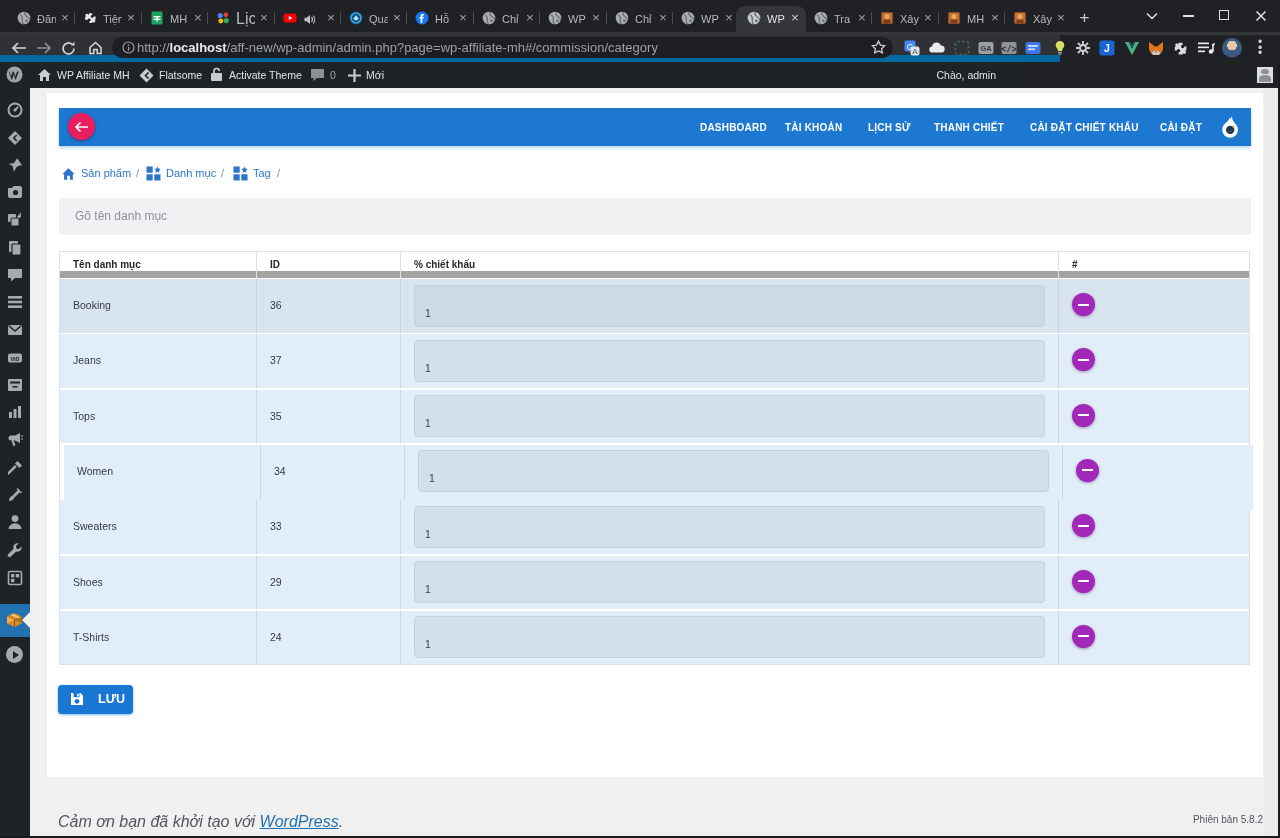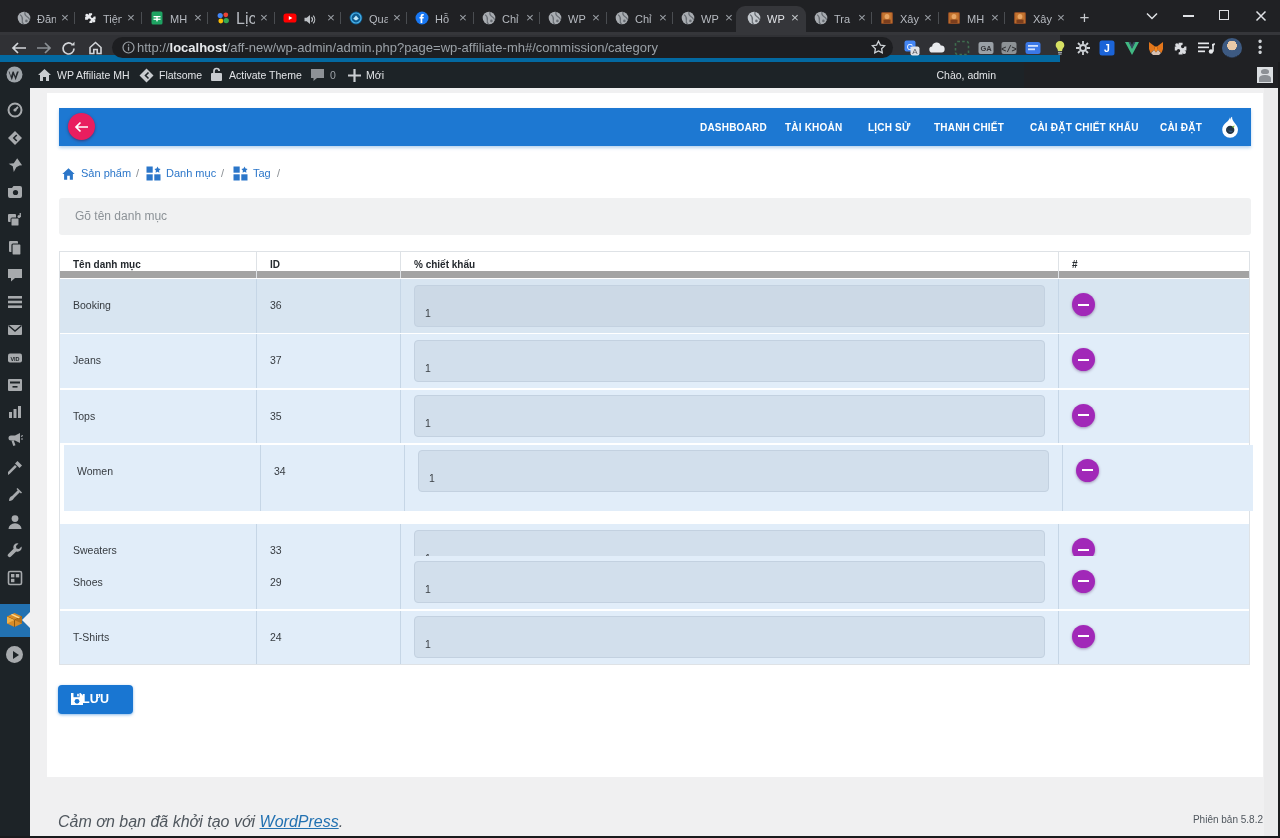--- a/index.html
+++ b/index.html
@@ -508,21 +508,21 @@
 <div class="abs" style="left:196px;top:0;width:1px;height:100%;background:#c6d6e6;"></div>
 <div class="abs" style="left:340px;top:0;width:1px;height:100%;background:#c6d6e6;"></div>
 <div class="abs" style="left:998px;top:0;width:1px;height:100%;background:#c6d6e6;"></div>
 <div class="abs" style="left:354px;top:5.5px;width:631px;height:42px;background:#d2dfec;border:1px solid #c3d1e0;border-radius:4px;">
         <div class="abs" style="left:10px;top:21px;font-size:10.5px;color:#3c4146;">1</div>
       </div>
 <div class="abs" style="left:1012px;top:14.1px;width:23px;height:23px;border-radius:50%;background:#a128b8;box-shadow:0 1px 3px rgba(60,0,80,.4);">
         <div class="abs" style="left:6px;top:10.5px;width:11px;height:2px;background:#fff;"></div>
       </div>
 </div>
-<div class="abs" style="left:0;top:248.2px;width:100%;height:53.5px;background:#e1edf9;font-size:10.5px;color:#363b40;margin-top:24px;">
+<div class="abs" style="left:0;top:248.2px;width:100%;height:53.5px;background:#e1edf9;font-size:10.5px;color:#363b40;">
 <div class="abs" style="left:13px;top:0;height:100%;line-height:53.5px;">Sweaters</div>
 <div class="abs" style="left:210px;top:0;height:100%;line-height:53.5px;">33</div>
 <div class="abs" style="left:196px;top:0;width:1px;height:100%;background:#c6d6e6;"></div>
 <div class="abs" style="left:340px;top:0;width:1px;height:100%;background:#c6d6e6;"></div>
 <div class="abs" style="left:998px;top:0;width:1px;height:100%;background:#c6d6e6;"></div>
 <div class="abs" style="left:354px;top:5.5px;width:631px;height:42px;background:#d2dfec;border:1px solid #c3d1e0;border-radius:4px;">
         <div class="abs" style="left:10px;top:21px;font-size:10.5px;color:#3c4146;">1</div>
       </div>
 <div class="abs" style="left:1012px;top:14.1px;width:23px;height:23px;border-radius:50%;background:#a128b8;box-shadow:0 1px 3px rgba(60,0,80,.4);">
         <div class="abs" style="left:6px;top:10.5px;width:11px;height:2px;background:#fff;"></div>
@@ -555,18 +555,18 @@
       </div>
 </div>
 </div>
 <div class="abs" style="left:58px;top:685px;width:75px;height:29px;background:#1976d2;border-radius:4px;box-shadow:0 1px 3px rgba(25,118,210,.5);">
 <svg width="14" height="14" viewBox="0 0 14 14" style="position:absolute;left:12px;top:7px;">
       <path d="M1 1h9.5L13 3.5V13H1z" fill="#fff"></path>
       <rect x="3.5" y="1" width="6" height="4.2" fill="#1976d2"></rect>
       <rect x="7.2" y="1.8" width="1.6" height="2.6" fill="#fff"></rect>
       <circle cx="7" cy="9.3" r="2.4" fill="#1976d2"></circle>
     </svg>
-<div class="abs" style="left:24px;top:0;line-height:29px;font-size:12.5px;font-weight:bold;color:#fff;">LƯU</div>
+<div class="abs" style="left:40px;top:0;line-height:29px;font-size:12.5px;font-weight:bold;color:#fff;">LƯU</div>
 </div>
 <div class="abs" style="left:58px;top:813px;font-size:16px;font-style:italic;color:#50575e;">Cảm ơn bạn đã khởi tạo với <span style="color:#2271b1;text-decoration:underline;">WordPress</span>.</div>
 <div class="abs" style="left:1111px;top:814px;width:152px;text-align:right;font-size:10px;color:#50575e;">Phiên bản 5.8.2</div>
 <div class="abs" style="left:1264px;top:88px;width:14px;height:748px;background:#ebebec;"></div>
 <div class="abs" style="left:1278px;top:62px;width:2px;height:776px;background:#1b1c1e;"></div>
 <div class="abs" style="left:0;top:836px;width:1280px;height:2px;background:#1a1b1d;"></div>
 </body></html>

